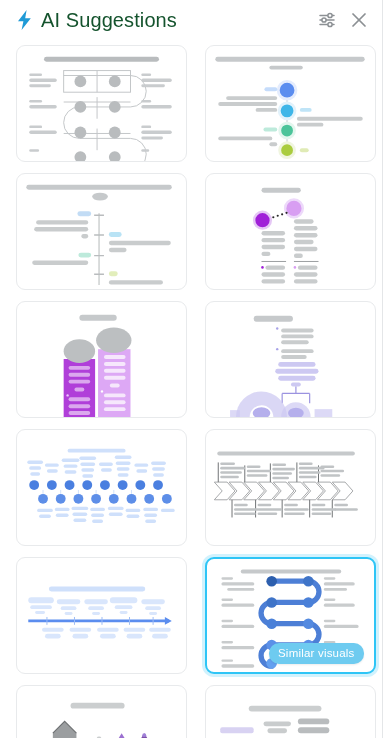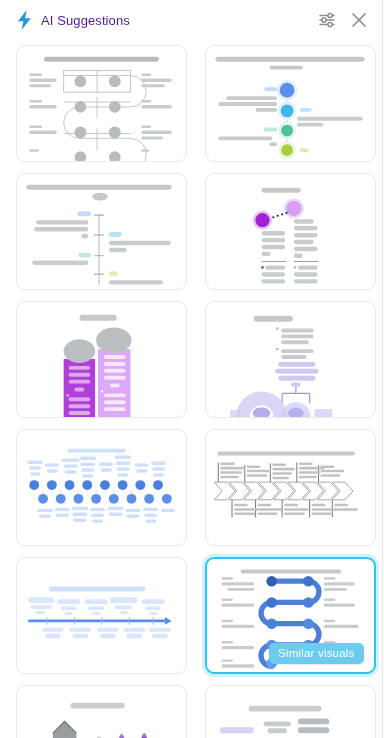--- a/index.html
+++ b/index.html
@@ -17,21 +17,21 @@
     background: #e4e6e8;
   }
 
   
   .header {
     position: absolute; top: 0; left: 0; width: 384px; height: 40px;
     display: flex; align-items: center; padding: 0 14px 0 16px;
   }
   .bolt-icon { width: 17px; height: 20px; flex: 0 0 auto; margin-right: 8px; }
   .title {
-    font-size: 13px; color: #4c1d95; letter-spacing: .1px; font-weight: 400;
+    font-size: 20px; color: #14532d; letter-spacing: .1px; font-weight: 400;
     white-space: nowrap;
   }
   .header-spacer { flex: 1 1 auto; }
   .hicon { width: 22px; height: 22px; flex: 0 0 auto; cursor: pointer; }
   .hicon + .hicon { margin-left: 10px; }
 
   
   .grid {
     position: absolute; top: 45px; left: 0; width: 382px; height: 693px;
     display: grid;
@@ -55,21 +55,21 @@
   }
   .thumb { position: absolute; inset: 0; }
   .thumb svg { display: block; width: 100%; height: 100%; }
 
   
   .pill {
     position: absolute; left: 62px; bottom: 8px;
     background: #6ecbf0; color: #fff;
     font-size: 11.5px; letter-spacing: .2px;
     padding: 4px 9px 5px 9px;
-    border-radius: 5px;
+    border-radius: 10px;
     white-space: nowrap;
     box-shadow: 0 1px 2px rgba(0,0,0,.08);
     cursor: pointer;
   }
 </style>
 </head>
 <body>
 
 <div id="app">
 

